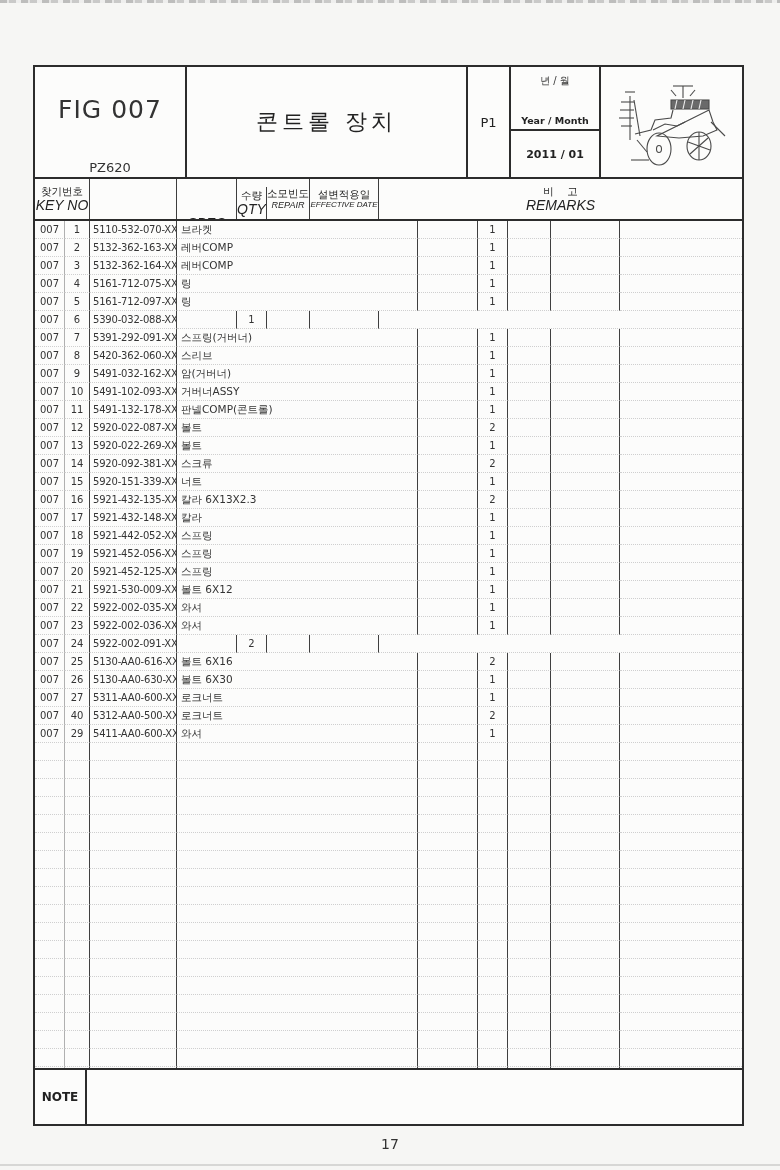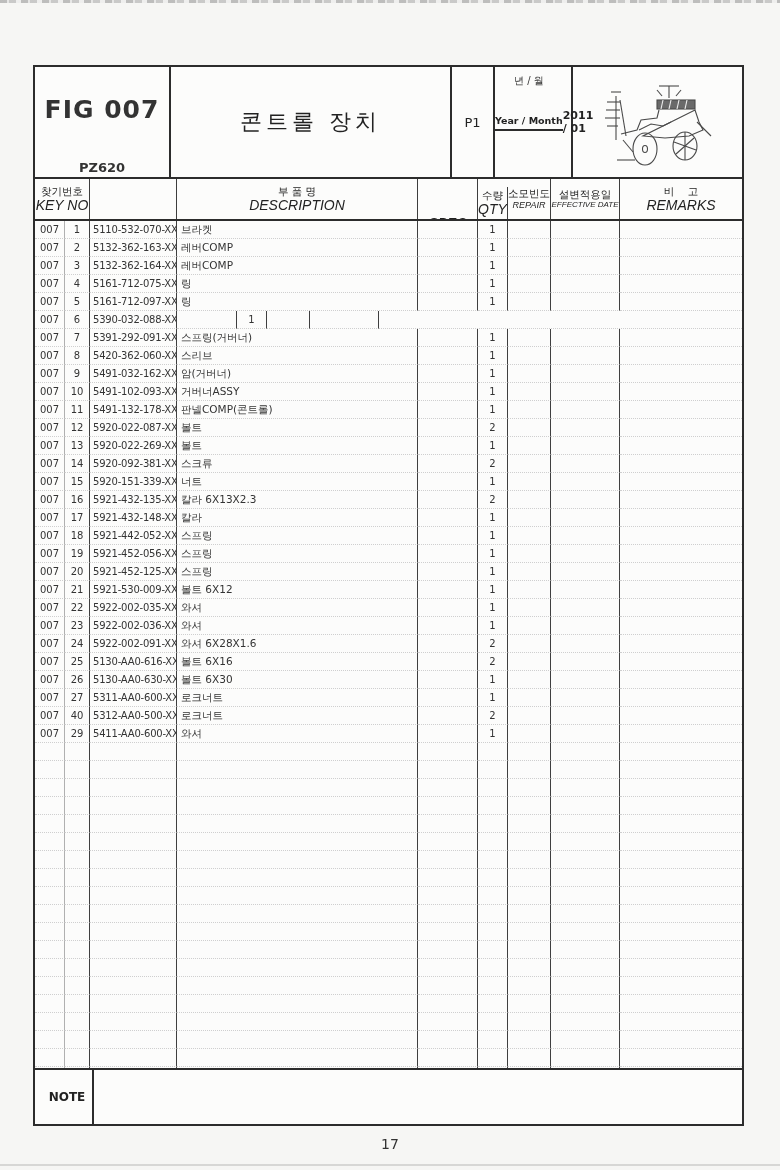--- a/index.html
+++ b/index.html
@@ -17,24 +17,24 @@
 
   .table-wrap{
     position:absolute;left:33px;top:65px;width:711px;height:1061px;
     border:2px solid #2c2c2c;background:#fcfcfb;
     display:flex;flex-direction:column;box-sizing:border-box;
   }
 
   
   .header-band{height:110px;flex:0 0 auto;display:flex;border-bottom:2px solid #2c2c2c;}
   .hcell{box-sizing:border-box;border-right:2px solid #2c2c2c;position:relative;}
-  .fig-cell{width:136px;font-weight:bold;}
+  .fig-cell{width:152px;}
   .title-cell{width:281px;display:flex;align-items:center;justify-content:center;}
   .p1-cell{width:43px;display:flex;align-items:center;justify-content:center;}
-  .ym-cell{width:78px;display:flex;}
+  .ym-cell{width:90px;display:flex;flex-direction:column;}
   .illus-cell{flex:1;border-right:none;display:flex;align-items:center;justify-content:center;}
 
   .fig-text{position:absolute;top:28px;left:0;width:100%;text-align:center;font-size:25px;letter-spacing:1px;color:#333;}
   .model-text{position:absolute;bottom:2px;left:0;width:100%;text-align:center;font-size:13px;color:#333;}
   .title-text{font-size:22px;letter-spacing:4px;color:#222;}
   .p1-text{font-size:13px;color:#222;}
 
   .ym-top{height:64px;border-bottom:2px solid #2c2c2c;box-sizing:border-box;
     display:flex;flex-direction:column;justify-content:space-between;align-items:center;padding:7px 0 3px;}
   .ym-ko{font-size:10px;color:#333;}
@@ -65,21 +65,21 @@
   .c.desc{width:241px;padding-left:4px;}
   .c.spec{width:60px;justify-content:center;}
   .c.qty{width:30px;justify-content:center;font-size:10px;}
   .c.repair{width:43px;}
   .c.eff{width:69px;}
   .c.remarks{flex:1;border-right:none;}
 
   
   .note-band{height:54px;flex:0 0 auto;border-top:2px solid #2c2c2c;display:flex;}
   .note-cell{width:52px;box-sizing:border-box;border-right:2px solid #2c2c2c;
-      display:flex;align-items:center;justify-content:center;font-size:12px;font-weight:bold;color:#222;margin-left:7px;}
+      display:flex;align-items:center;justify-content:center;font-size:12px;font-weight:bold;color:#222;}
   .note-body{flex:1;}
 
   .page-number{position:absolute;top:1136px;left:0;width:780px;text-align:center;font-size:14px;color:#333;}
 
   .machine-svg{stroke:#4a4a4a;fill:none;stroke-width:1.1;}
 </style>
 </head>
 <body>
 
 <div class="scan-top"></div>
@@ -145,24 +145,20 @@
 
   <div class="colhead">
     <div class="ch keyg">
       <span class="ko">찾기번호</span>
       <span class="en">KEY NO</span>
     </div>
     <div class="ch part">
       <span class="ko">부 품 번 호</span>
       <span class="en">PART NO</span>
     </div>
-    <div class="ch desc">
-      <span class="ko">부 품 명</span>
-      <span class="en">DESCRIPTION</span>
-    </div>
     <div class="ch spec">
       <span class="ko">규  격</span>
       <span class="en">SPEC</span>
     </div>
     <div class="ch qty">
       <span class="ko">수량</span>
       <span class="en">QTY</span>
     </div>
     <div class="ch repair">
       <span class="ko">소모빈도</span>
@@ -428,21 +424,20 @@
         <div class="c spec"></div>
         <div class="c qty">1</div>
         <div class="c repair"></div>
         <div class="c eff"></div>
         <div class="c remarks"></div>
       </div>
       <div class="trow">
         <div class="c key">007</div>
         <div class="c no">24</div>
         <div class="c part">5922-002-091-XX</div>
-        <div class="c desc">와셔 6X28X1.6</div>
         <div class="c spec"></div>
         <div class="c qty">2</div>
         <div class="c repair"></div>
         <div class="c eff"></div>
         <div class="c remarks"></div>
       </div>
       <div class="trow">
         <div class="c key">007</div>
         <div class="c no">25</div>
         <div class="c part">5130-AA0-616-XX</div>

